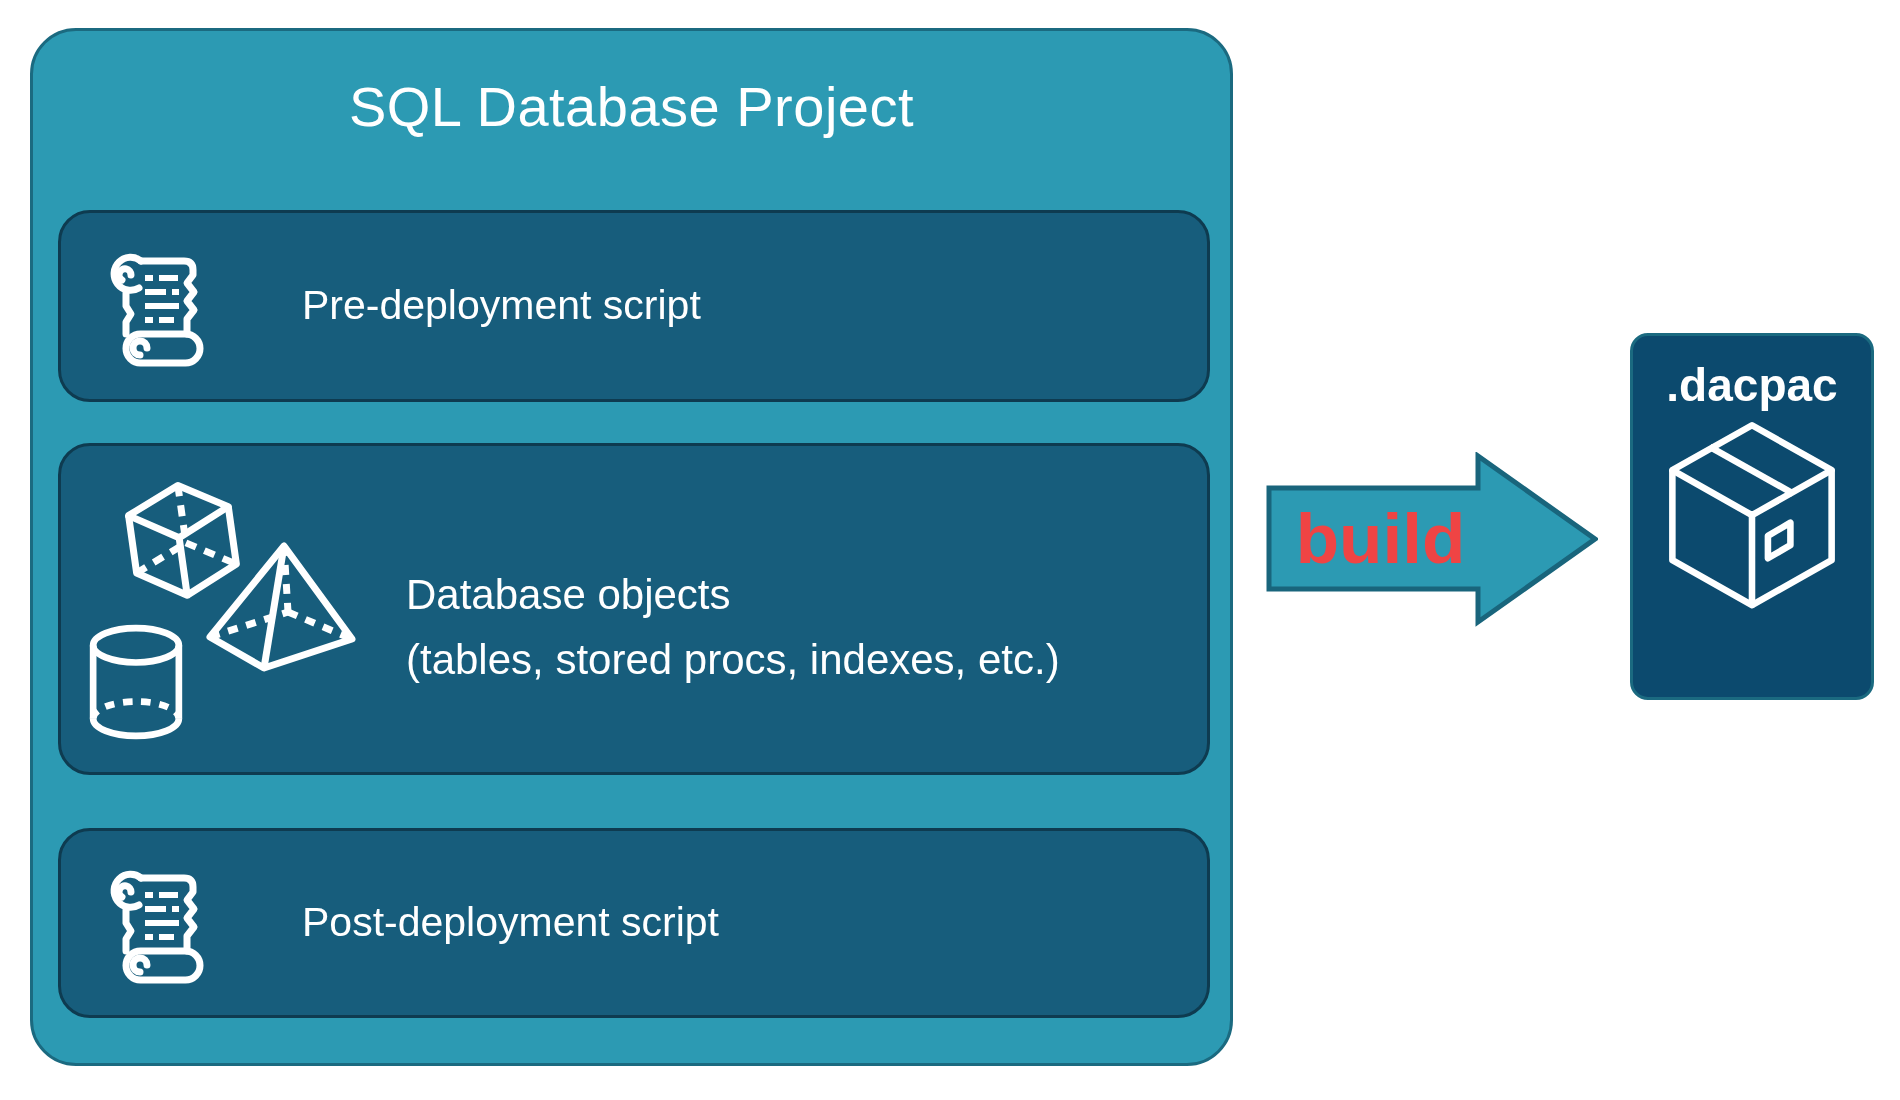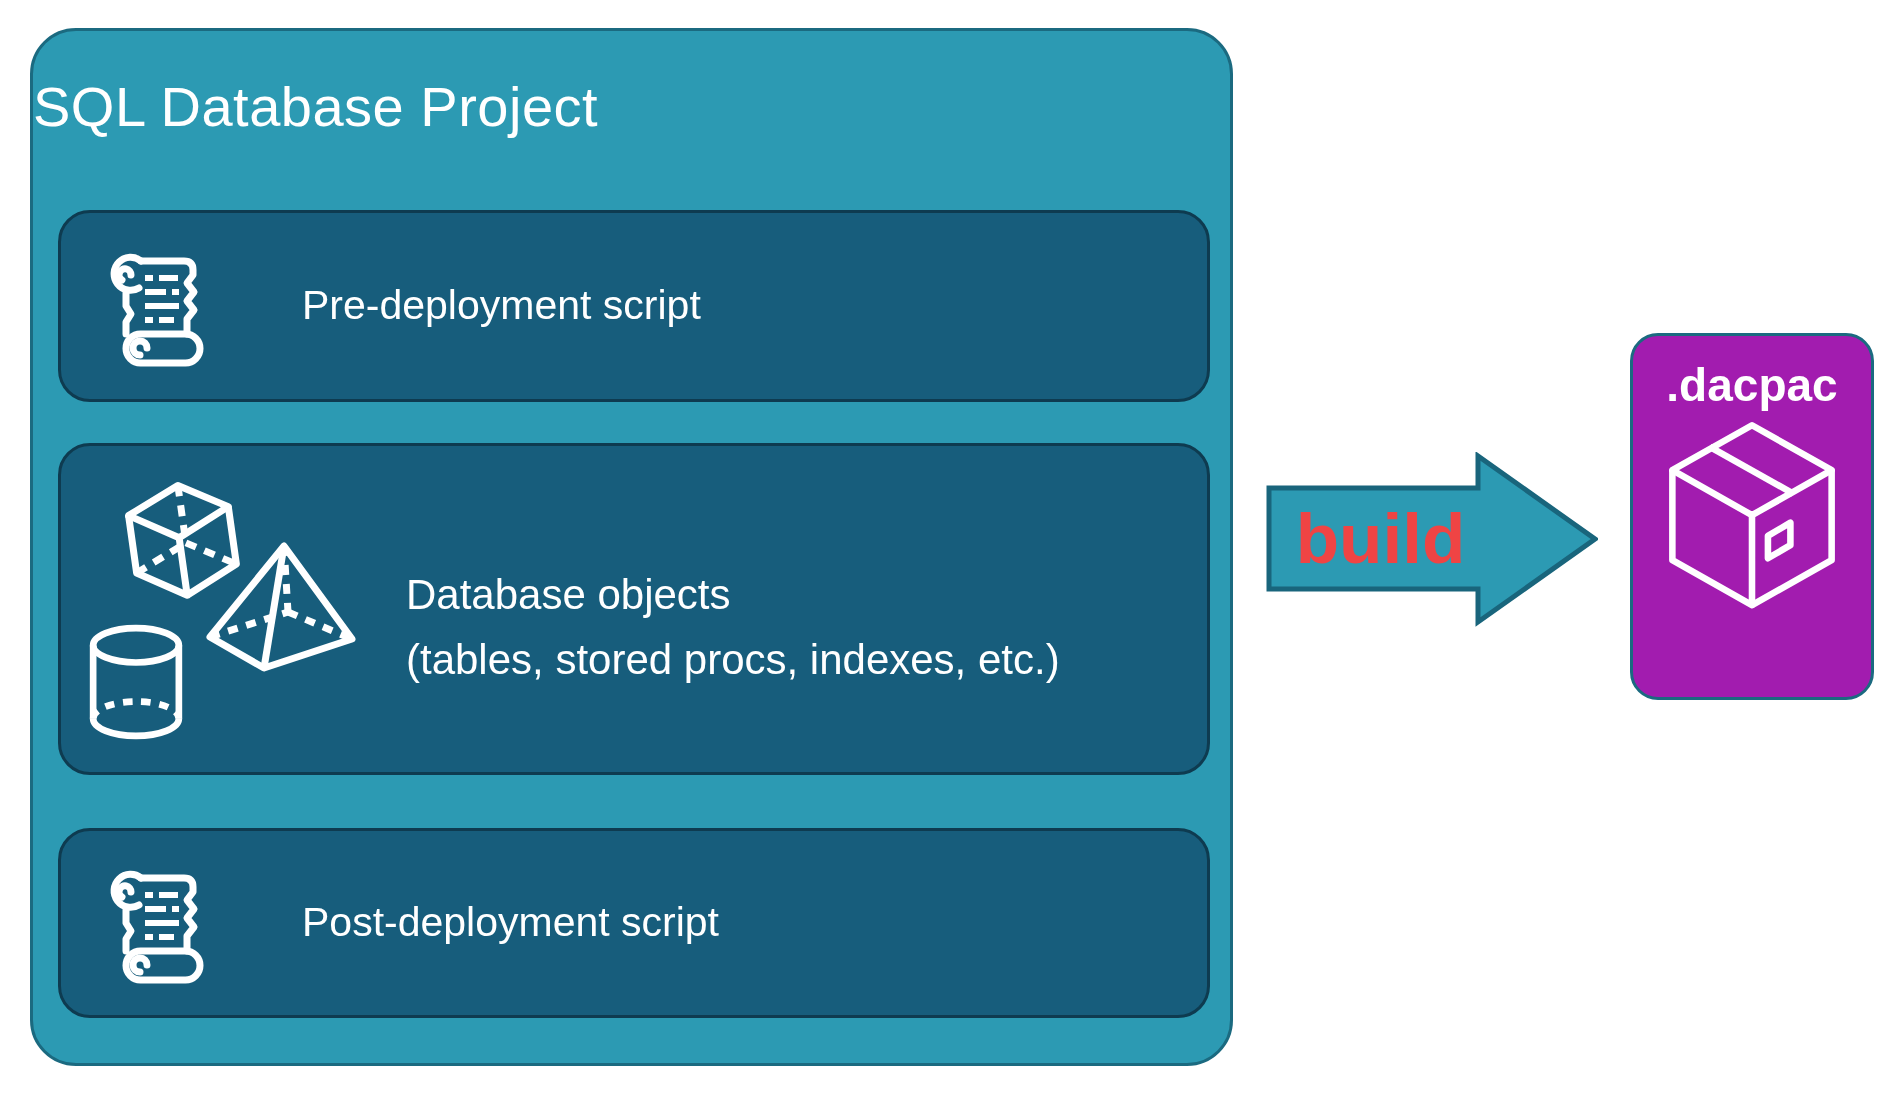--- a/index.html
+++ b/index.html
@@ -10,21 +10,21 @@
     color: #ffffff;
   }
   
   .project {
     position: absolute; left: 30px; top: 28px; width: 1203px; height: 1038px;
     background: #2C9AB3; border: 3px solid #1B6A80; border-radius: 46px;
     box-sizing: border-box;
   }
   .project-title {
     position: absolute; top: 40px; left: 0; width: 100%;
-    font-size: 56px; line-height: 1.3;
+    text-align: center; font-size: 56px; line-height: 1.3;
     letter-spacing: 0.5px; color: #ffffff; font-weight: 400;
   }
   
   .item {
     position: absolute; left: 25px; width: 1152px;
     background: #175D7C; border: 3px solid #0E3B50; border-radius: 32px;
     box-sizing: border-box; display: flex; align-items: center;
   }
   .item-1 { top: 179px; height: 192px; padding-left: 34px; }
   .item-2 { top: 412px; height: 332px; padding-left: 25px; }
@@ -41,21 +41,21 @@
   .arrow-svg { position: absolute; left: 1266px; top: 452px; }
   .arrow-label {
     position: absolute; left: 1269px; top: 488px; width: 209px; height: 101px;
     display: flex; align-items: center; justify-content: center;
     box-sizing: border-box; padding-left: 14px;
     font-size: 71px; font-weight: 700; color: #ef4444;
   }
   
   .dacpac {
     position: absolute; left: 1630px; top: 333px; width: 244px; height: 367px;
-    background: #a21caf; border: 3px solid #1B6A80; border-radius: 28px;
+    background: #0c4a6e; border: 3px solid #1B6A80; border-radius: 18px;
     box-sizing: border-box; display: flex; flex-direction: column; align-items: center;
   }
   .dacpac-label { margin-top: 22px; font-size: 46px; font-weight: 700; color: #ffffff; }
   .package-wrap { margin-top: 6px; }
   svg { display: block; }
 </style>
 </head>
 <body>
 
 <div class="canvas">

